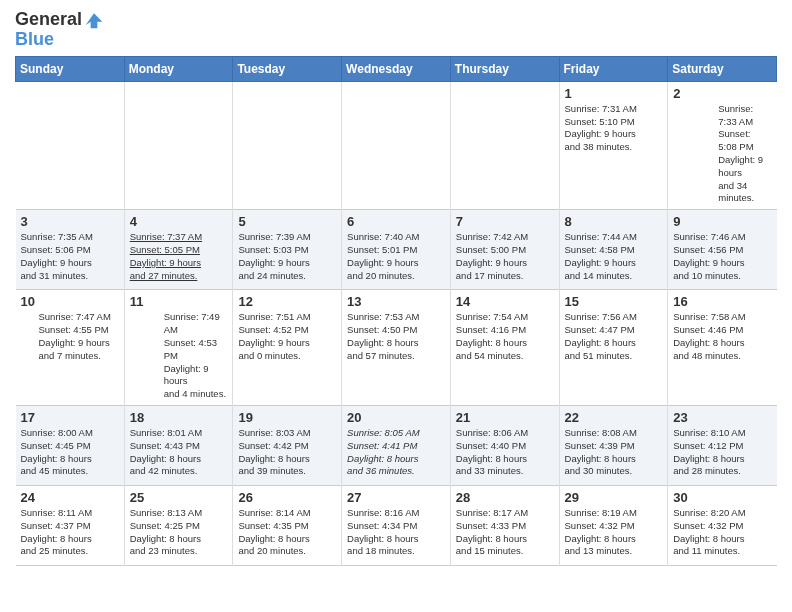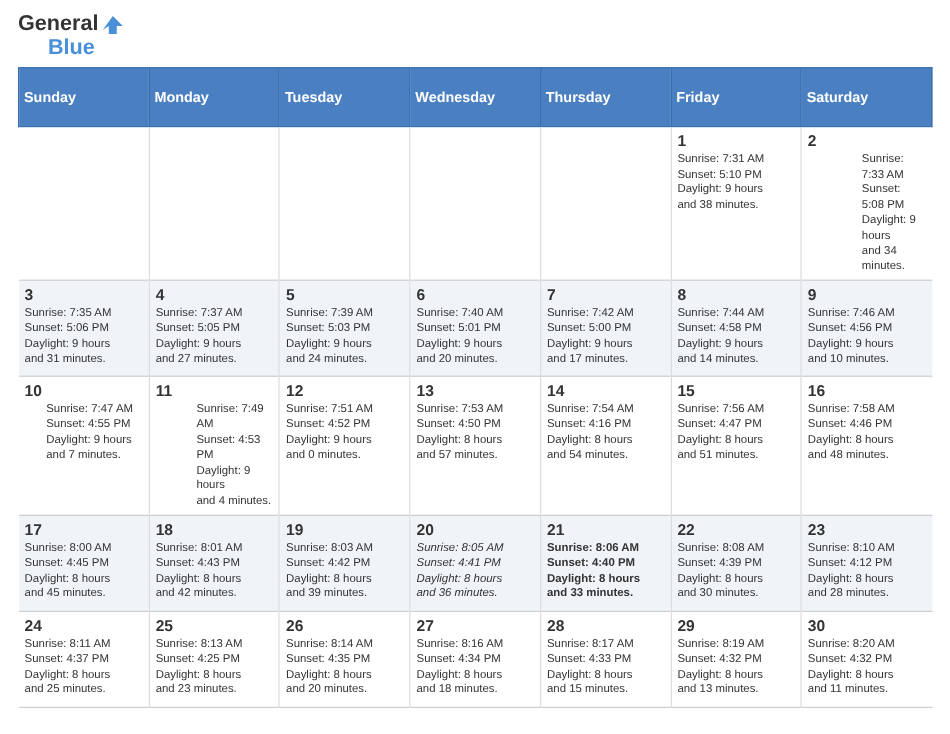--- a/index.html
+++ b/index.html
@@ -13,21 +13,20 @@
     .header-area {
       display: flex;
       align-items: flex-start;
       justify-content: space-between;
       margin-bottom: 6px;
     }
     .logo {
       display: flex;
       align-items: center;
       gap: 2px;
-      text-align: center;
     }
     .logo-text {
       font-size: 18px;
       font-weight: bold;
       color: #333;
       line-height: 1.1;
     }
     .logo-text span { color: #4a90d9; }
     .logo-icon {
       width: 20px;
@@ -49,21 +48,21 @@
     table {
       width: 100%;
       border-collapse: collapse;
       table-layout: fixed;
     }
     thead tr th {
       background: #4a7fc1;
       color: #fff;
       font-size: 12px;
       font-weight: bold;
-      padding: 17px 4px;
+      padding: 5px 4px;
       text-align: left;
       border: 1px solid #3a6faf;
     }
     tbody tr {
       border-bottom: 1px solid #ccc;
     }
     tbody tr:nth-child(odd) {
       background: #fff;
     }
     tbody tr:nth-child(even) {
@@ -151,21 +150,21 @@
       <tr>
         <td>
           <span class="day-num">3</span>
           <div class="day-info" style="white-space: pre-line;">Sunrise: 7:35 AM
 Sunset: 5:06 PM
 Daylight: 9 hours
 and 31 minutes.</div>
         </td>
         <td>
           <span class="day-num">4</span>
-          <div class="day-info" style="white-space: pre-line;">Sunrise: 7:37 AM
+          <div class="day-info" style="white-space: pre-line; text-decoration: underline;">Sunrise: 7:37 AM
 Sunset: 5:05 PM
 Daylight: 9 hours
 and 27 minutes.</div>
         </td>
         <td>
           <span class="day-num">5</span>
           <div class="day-info" style="white-space: pre-line;">Sunrise: 7:39 AM
 Sunset: 5:03 PM
 Daylight: 9 hours
 and 24 minutes.</div>
@@ -274,21 +273,21 @@
         </td>
         <td>
           <span class="day-num">20</span>
           <div class="day-info" style="white-space: pre-line; font-style: italic;">Sunrise: 8:05 AM
 Sunset: 4:41 PM
 Daylight: 8 hours
 and 36 minutes.</div>
         </td>
         <td>
           <span class="day-num">21</span>
-          <div class="day-info" style="white-space: pre-line; font-weight: bold;">Sunrise: 8:06 AM
+          <div class="day-info" style="white-space: pre-line;">Sunrise: 8:06 AM
 Sunset: 4:40 PM
 Daylight: 8 hours
 and 33 minutes.</div>
         </td>
         <td>
           <span class="day-num">22</span>
           <div class="day-info" style="white-space: pre-line;">Sunrise: 8:08 AM
 Sunset: 4:39 PM
 Daylight: 8 hours
 and 30 minutes.</div>

